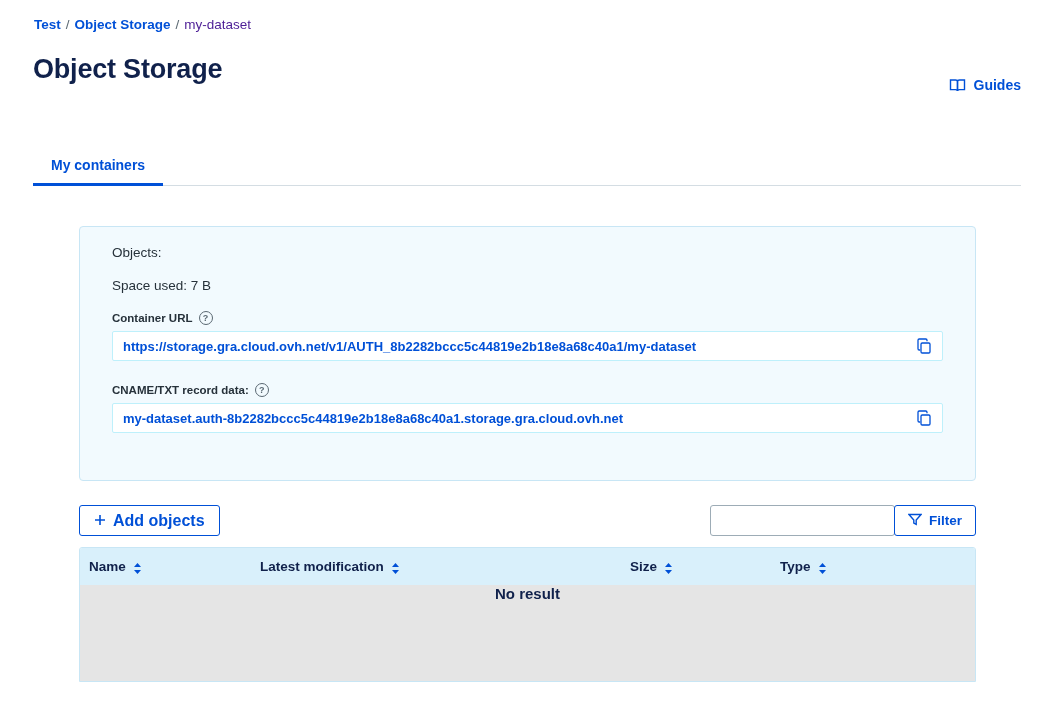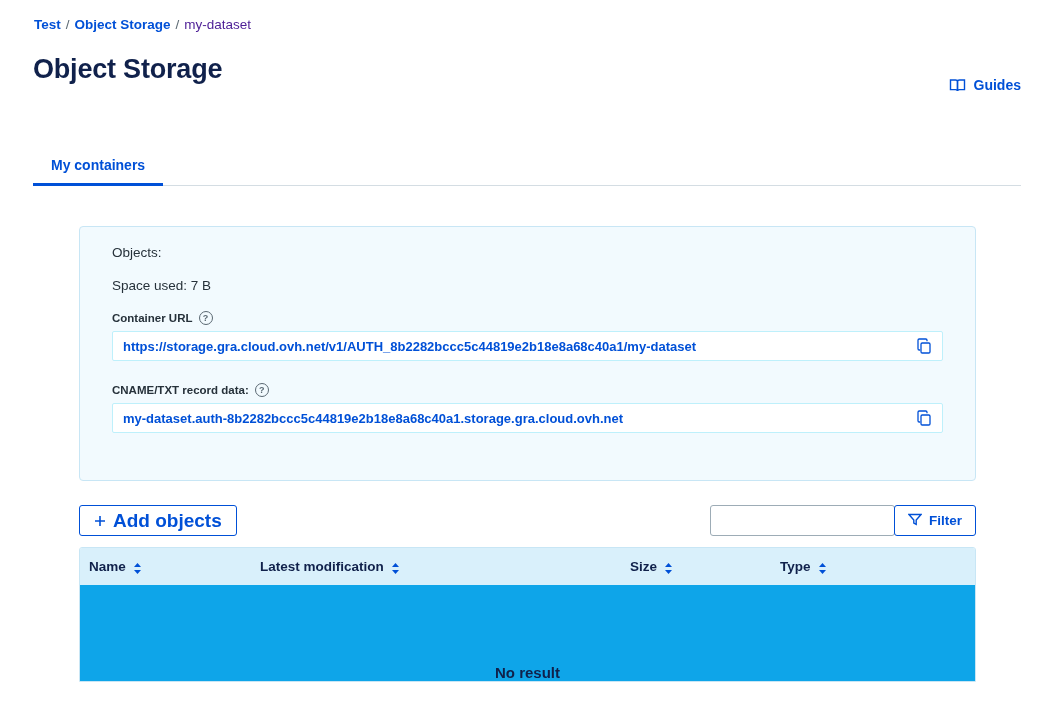--- a/index.html
+++ b/index.html
@@ -184,21 +184,21 @@
     left: 0; top: 0;
     height: 31px;
     display: flex;
     align-items: center;
     gap: 7px;
     padding: 0 14px;
     border: 1px solid #0050d7;
     border-radius: 3px;
     background: #ffffff;
     color: #0050d7;
-    font-size: 19px;
+    font-size: 16px;
     font-weight: bold;
     cursor: pointer;
   }
   .search-box {
     position: absolute;
     right: 81px;
     top: 0;
     width: 185px;
     height: 31px;
     border: 1px solid #9dacb6;
@@ -265,24 +265,24 @@
   .th.c2 { width: 370px; }
   .th.c3 { width: 150px; }
   .th.c4 { flex: 1; }
   .sort-arrows {
     display: inline-flex;
     flex-direction: column;
     gap: 2px;
     color: #0050d7;
   }
   .tbody {
-    background: #0ea5e9;
+    background: #e5e5e5;
     height: 96px;
     display: flex;
-    align-items: flex-end;
+    align-items: flex-start;
     justify-content: center;
   }
   .no-result {
     font-size: 15px;
     font-weight: bold;
     color: #10214b;
   }
 </style>
 </head>
 <body>

